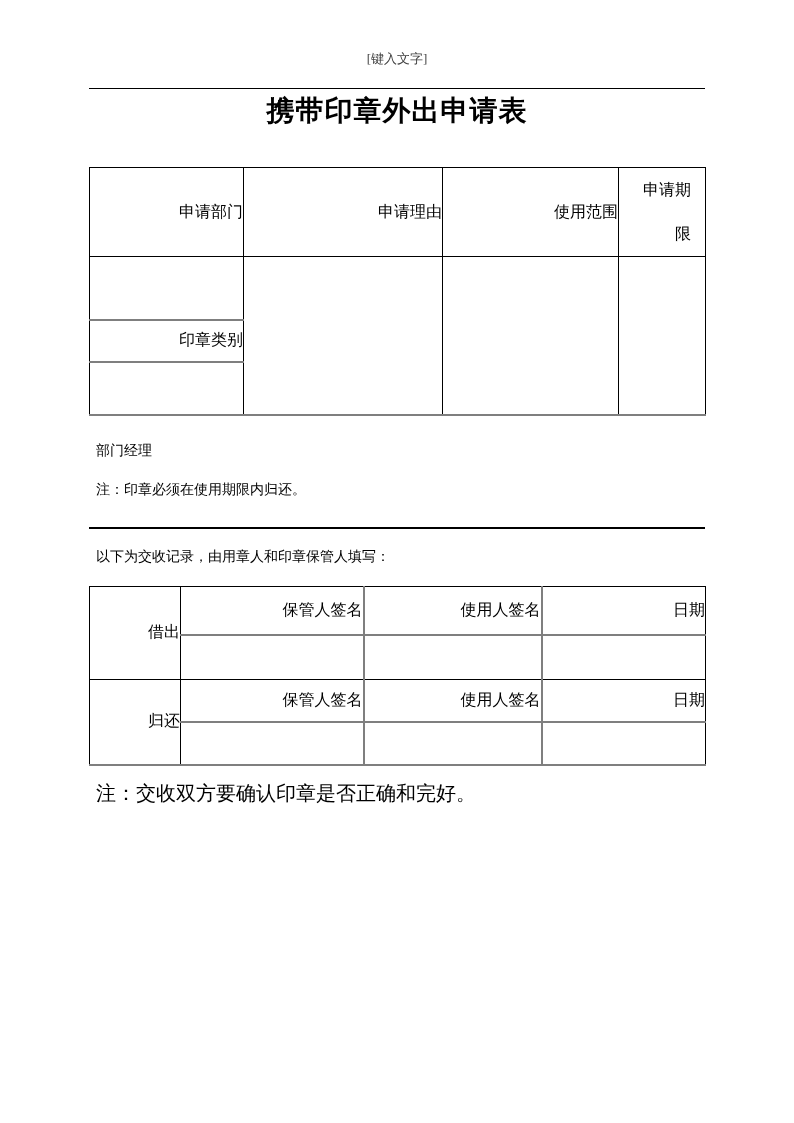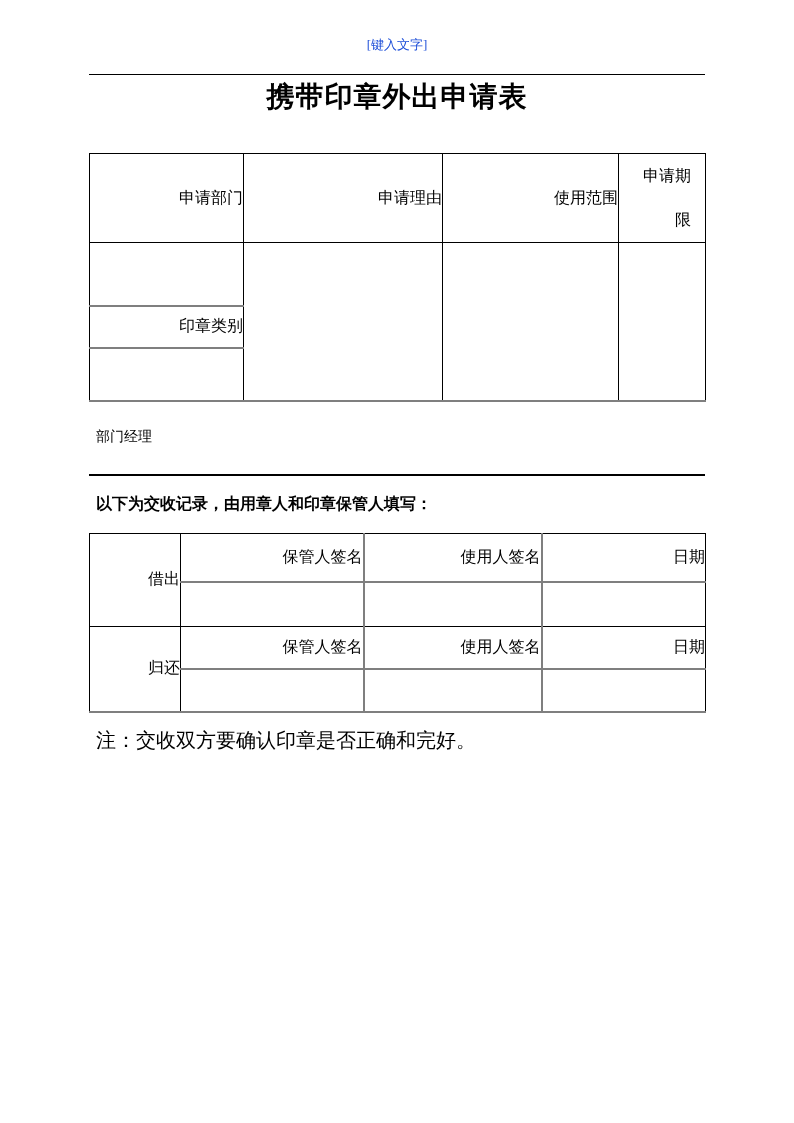--- a/index.html
+++ b/index.html
@@ -7,24 +7,24 @@
   body {
     width: 794px; height: 1123px;
     font-family: "Liberation Serif", "DejaVu Serif", serif;
     color: #000000;
     position: relative;
     overflow: hidden;
   }
   .content { margin: 0 89px; width: 616px; }
 
   .doc-header {
-    margin-top: 36px;
+    margin-top: 50px;
     text-align: center;
     font-size: 13px;
-    color: #1d4ed8;
+    color: #404040;
   }
   .header-rule {
     margin-top: 20px;
     height: 0;
     border-top: 1px solid #000000;
   }
   .doc-title {
     margin-top: 4px;
     font-size: 28px;
     font-weight: bold;
@@ -60,21 +60,21 @@
 
   .section-label { margin: 26px 0 0 7px; font-size: 14px; line-height: 18px; }
 
   
   .t-approval { margin-top: 3px; }
   .t-approval .hdr-row td { height: 42px; }
   .t-approval .body-row td { height: 71px; }
 
   .note { margin: 20px 0 0 7px; font-size: 14px; line-height: 19px; }
   .divider { margin-top: 28px; height: 2px; background: #000000; }
-  .intro { margin: 18px 0 0 7px; font-size: 16px; line-height: 19px; font-weight: bold; }
+  .intro { margin: 18px 0 0 7px; font-size: 14px; line-height: 19px; }
 
   
   .t-handover { margin-top: 20px; }
   .t-handover .hdr1 td { height: 49px; }
   .t-handover .gap1 td { height: 44px; }
   .t-handover .hdr2 td { height: 43px; }
   .t-handover .gap2 td { height: 43px; }
 
   .note-last { margin: 18px 0 0 7px; font-size: 20px; line-height: 19px; }
 </style>
@@ -113,20 +113,21 @@
     </tr>
     <tr class="r-bot">
       <td></td>
     </tr>
   </tbody>
     </table>
 
   <div class="section-label">部门经理</div>
 
 
+  <p class="note">注：印章必须在使用期限内归还。</p>
 
   <div class="divider"></div>
 
   <p class="intro">以下为交收记录，由用章人和印章保管人填写：</p>
 
   <table class="t-handover">
     <colgroup>
       <col style="width:91px">
         <col style="width:183px">
         <col style="width:178px">

